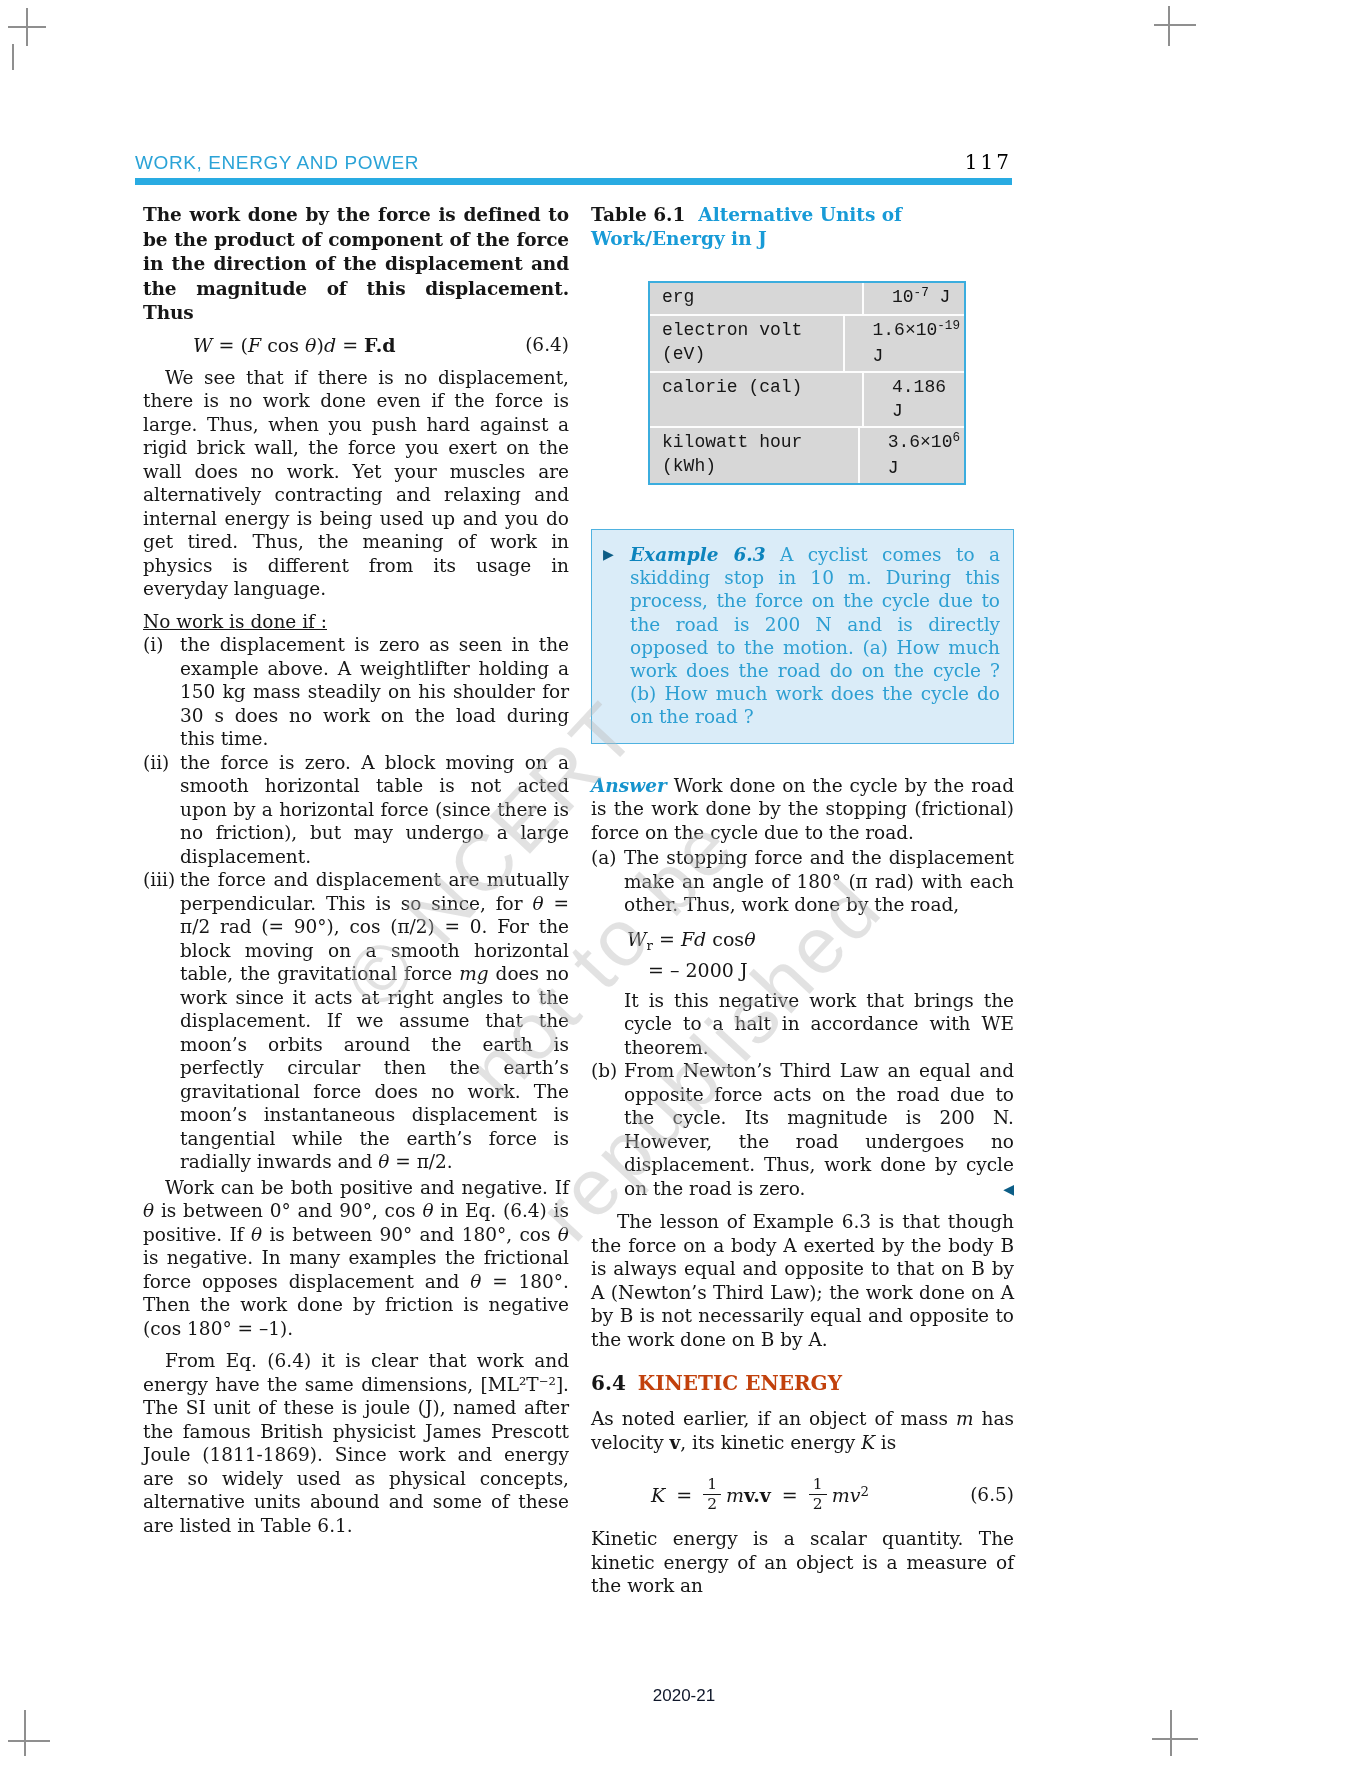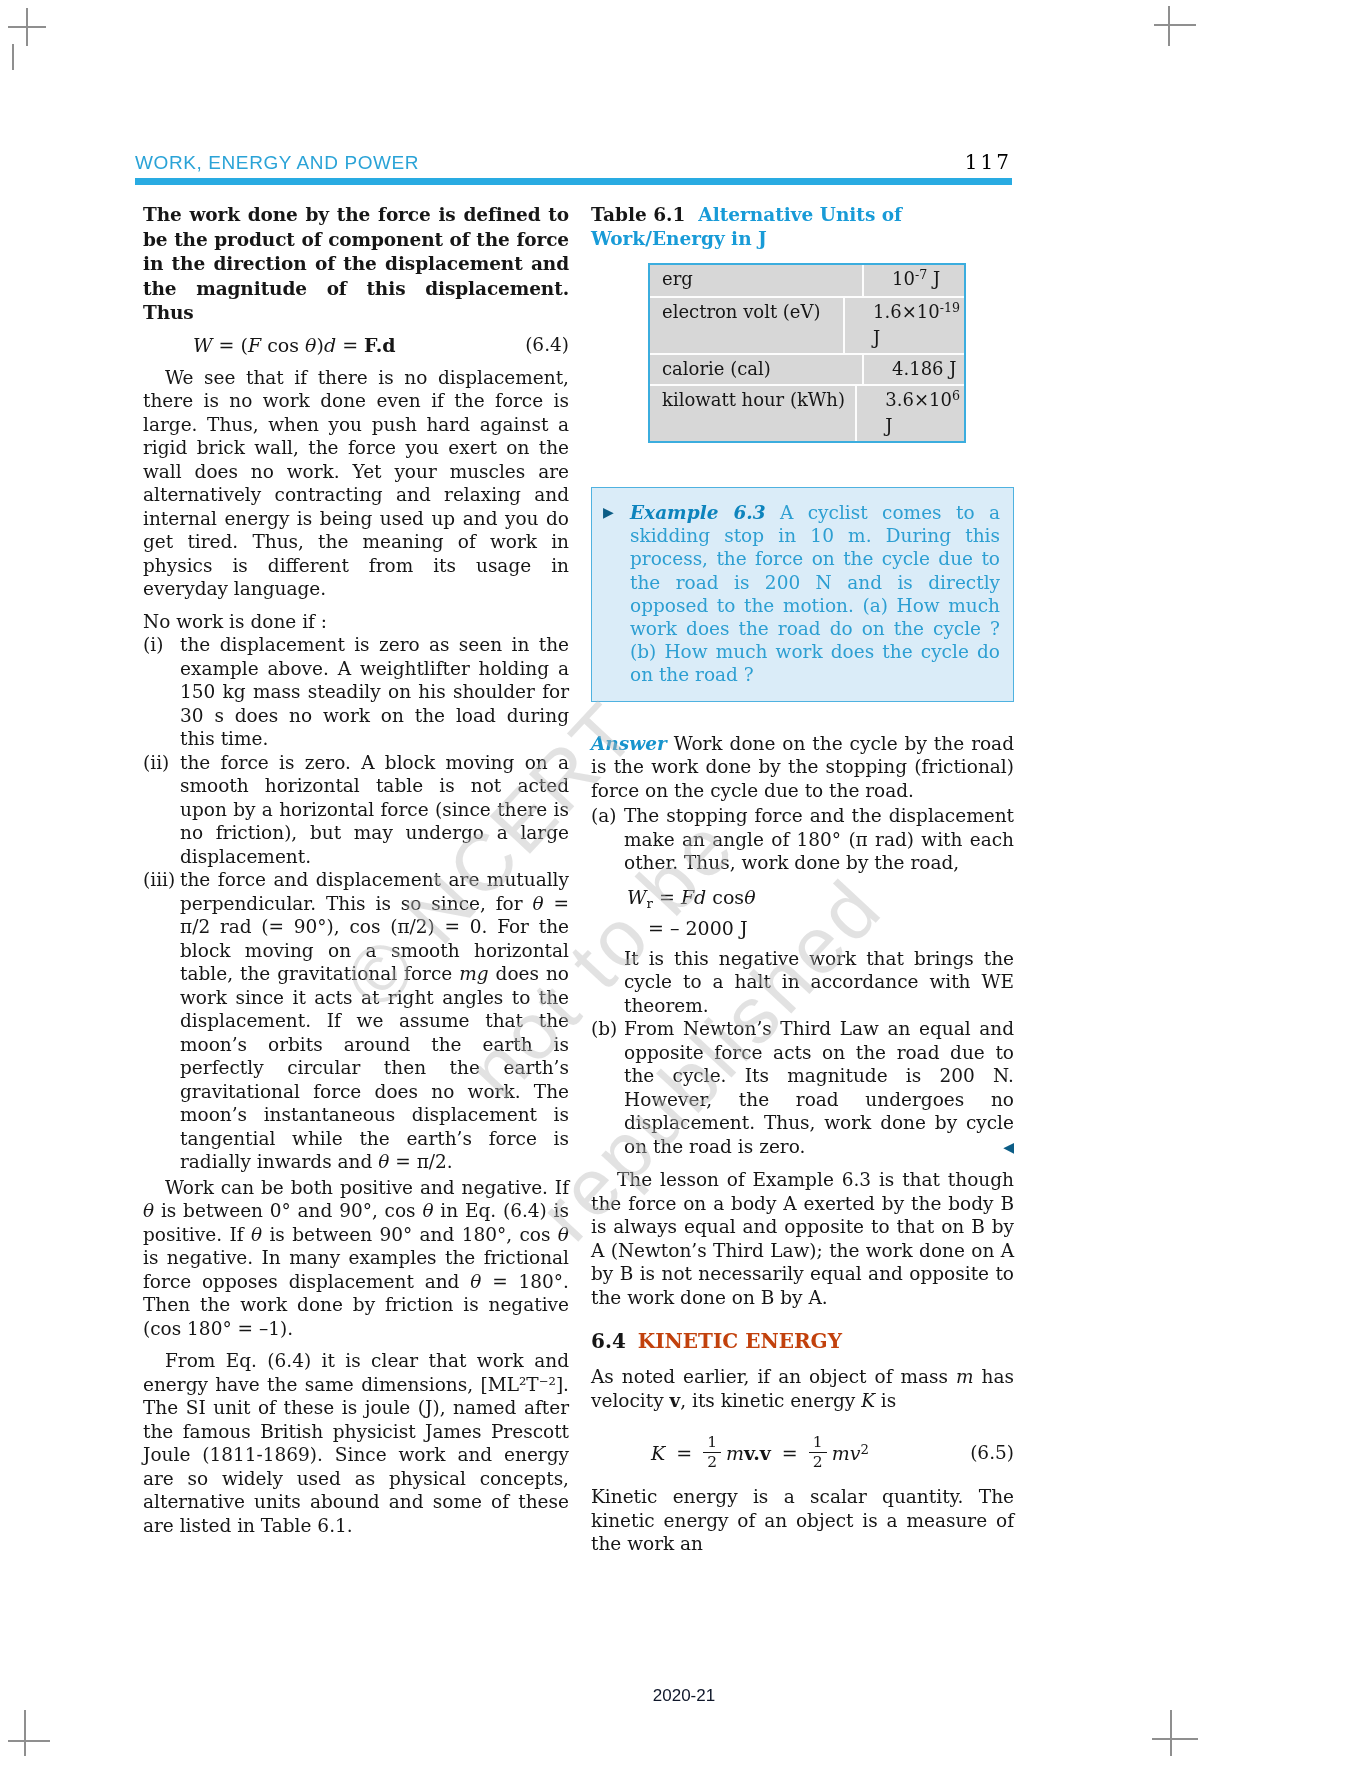--- a/index.html
+++ b/index.html
@@ -34,21 +34,21 @@
   .eq64{padding-left:50px;font-size:19px;}
   .eqlabel{font-size:18.5px;}
 
   .li{display:flex;}
   .li .marker{flex:none;width:37px;font-size:18.5px;line-height:23.5px;}
   .li .txt{flex:1;}
 
   
   .tcap{font-size:18.5px;font-weight:bold;line-height:24px;}
   .tcap-title{color:#189bd7;margin-left:13px;}
-  .utable{margin:12px 0 0 57px;width:314px;border:2px solid #3badde;background:#c2410c;}
+  .utable{margin:30px 0 0 57px;width:314px;border:2px solid #3badde;background:#c2410c;font-family:Liberation Mono, monospace;}
   .trow{display:flex;border-bottom:2px solid #fdfdfd;}
   .trow:last-child{border-bottom:none;}
   .tc1{width:196px;background:#d7d7d7;border-right:2px solid #fdfdfd;padding:2px 4px 3px 12px;
        font-size:18px;line-height:24px;}
   .tc2{flex:1;background:#d7d7d7;padding:2px 4px 3px 28px;font-size:18px;line-height:24px;}
 
   .example{margin-top:44px;background:#daecf8;border:1.5px solid #4fb2e0;padding:13px 13px 14px 11px;
            color:#2d9fd2;}
   .example-inner{display:flex;}
   .ex-marker{flex:none;width:27px;color:#0c5d86;font-size:14px;padding-top:3px;}
@@ -119,21 +119,21 @@
   <div class="col-left">
     <div class="lead"><span class="b">The work done by the force is defined to be the product of component of the force in the direction of the displacement and the magnitude of this displacement</span><span>.  Thus</span></div>
 
     <div class="eqrow">
       <span class="eq64"><span class="i">W</span><span> = (</span><span class="i">F</span><span> cos </span><span class="i">θ</span><span>)</span><span class="i">d</span><span> = </span><span class="b">F.d</span></span>
       <span class="eqlabel">(6.4)</span>
     </div>
 
     <div class="p ind">We see that if there is no displacement, there is no work done even if the force is large.  Thus, when you push hard against a rigid brick wall, the force you exert on the wall does no work.  Yet your muscles are alternatively contracting and relaxing and internal energy is being used up and you do get tired.  Thus, the meaning of work in physics is different from its usage in everyday language.</div>
 
-    <div class="p" style="margin-top:9px;">No work is done if :</div>
+    <div class="p" style="margin-top:9px;text-decoration:underline;">No work is done if :</div>
 
     <div class="li">
       <span class="marker">(i)</span>
       <span class="txt p"><span>the displacement is zero as seen in the example above. A weightlifter holding a 150 kg mass steadily on his shoulder for 30 s does no work on the load during this time.</span></span>
     </div>
     <div class="li">
       <span class="marker">(ii)</span>
       <span class="txt p"><span>the force is zero.  A block moving on a smooth horizontal table is not acted upon by a horizontal force (since there is no friction), but may undergo a large displacement.</span></span>
     </div>
     <div class="li">

